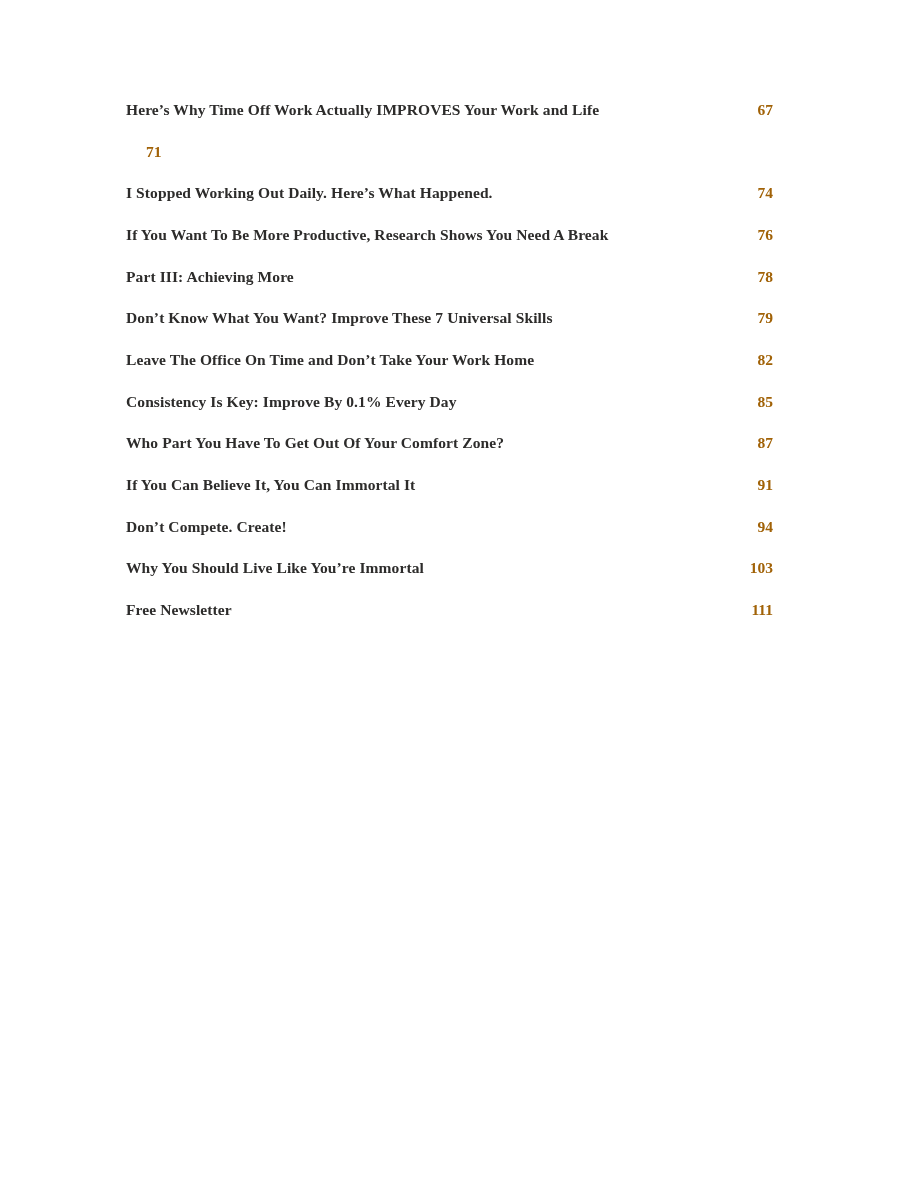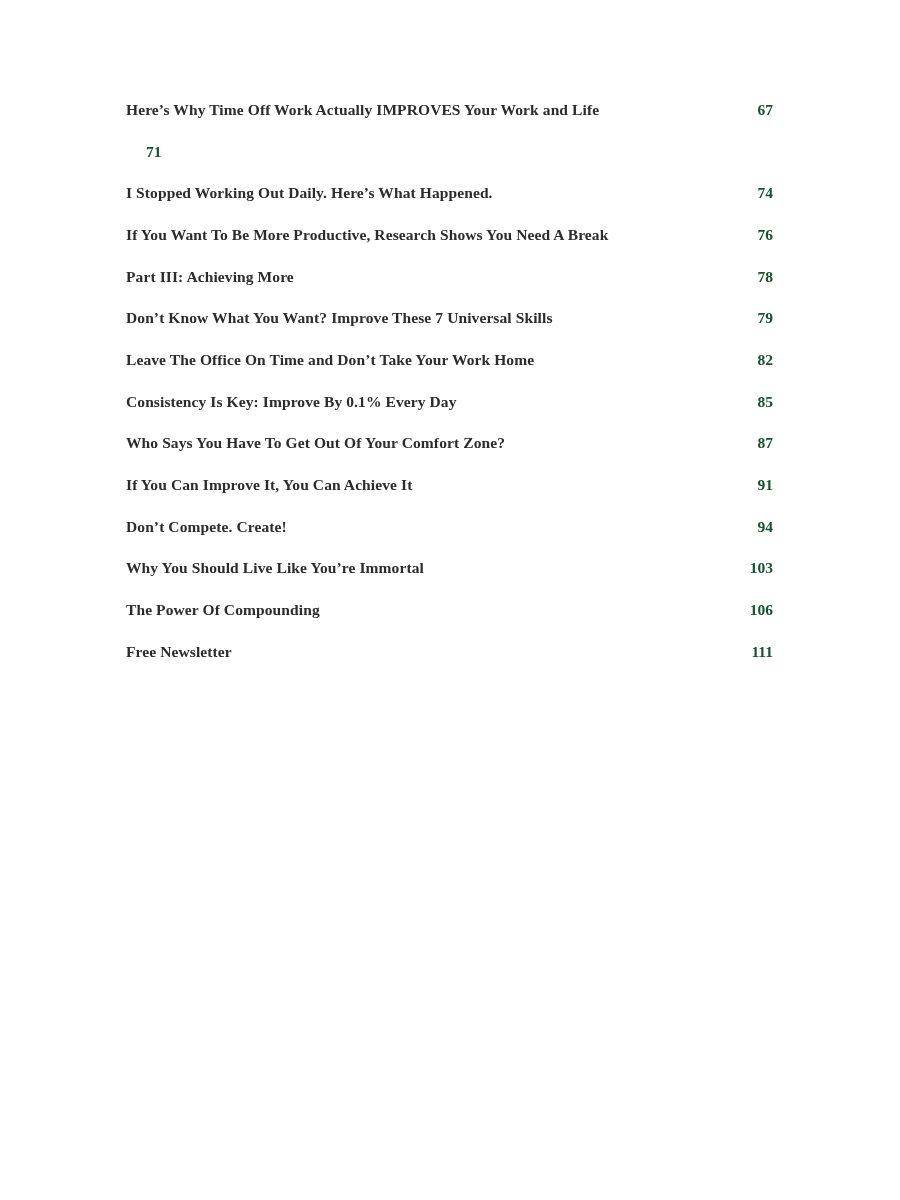--- a/index.html
+++ b/index.html
@@ -32,21 +32,21 @@
   .toc-title {
     font-weight: bold;
     font-size: 15.5px;
     color: #2d2c2b;
     letter-spacing: 0.1px;
     white-space: nowrap;
   }
   .toc-page {
     font-weight: bold;
     font-size: 15.5px;
-    color: #14532d;
+    color: #a16207;
     text-align: right;
     flex: 0 0 auto;
     padding-left: 20px;
   }
 </style>
 </head>
 <body>
 
 <div class="page">
   <div class="toc" id="toc-list">
@@ -83,45 +83,41 @@
     <span class="toc-title">Leave The Office On Time and Don’t Take Your Work Home</span>
     <span class="toc-page">82</span>
   </div>
 
   <div class="toc-row">
     <span class="toc-title">Consistency Is Key: Improve By 0.1% Every Day</span>
     <span class="toc-page">85</span>
   </div>
 
   <div class="toc-row">
-    <span class="toc-title">Who Says You Have To Get Out Of Your Comfort Zone?</span>
+    <span class="toc-title">Who Part You Have To Get Out Of Your Comfort Zone?</span>
     <span class="toc-page">87</span>
   </div>
 
   <div class="toc-row">
-    <span class="toc-title">If You Can Improve It, You Can Achieve It</span>
+    <span class="toc-title">If You Can Believe It, You Can Immortal It</span>
     <span class="toc-page">91</span>
   </div>
 
   <div class="toc-row">
     <span class="toc-title">Don’t Compete. Create!</span>
     <span class="toc-page">94</span>
   </div>
 
 
 
   <div class="toc-row">
     <span class="toc-title">Why You Should Live Like You’re Immortal</span>
     <span class="toc-page">103</span>
   </div>
 
-  <div class="toc-row">
-    <span class="toc-title">The Power Of Compounding</span>
-    <span class="toc-page">106</span>
-  </div>
 
 
   <div class="toc-row">
     <span class="toc-title">Free Newsletter</span>
     <span class="toc-page">111</span>
   </div>
 </div>
 </div>
 
 </body></html>

